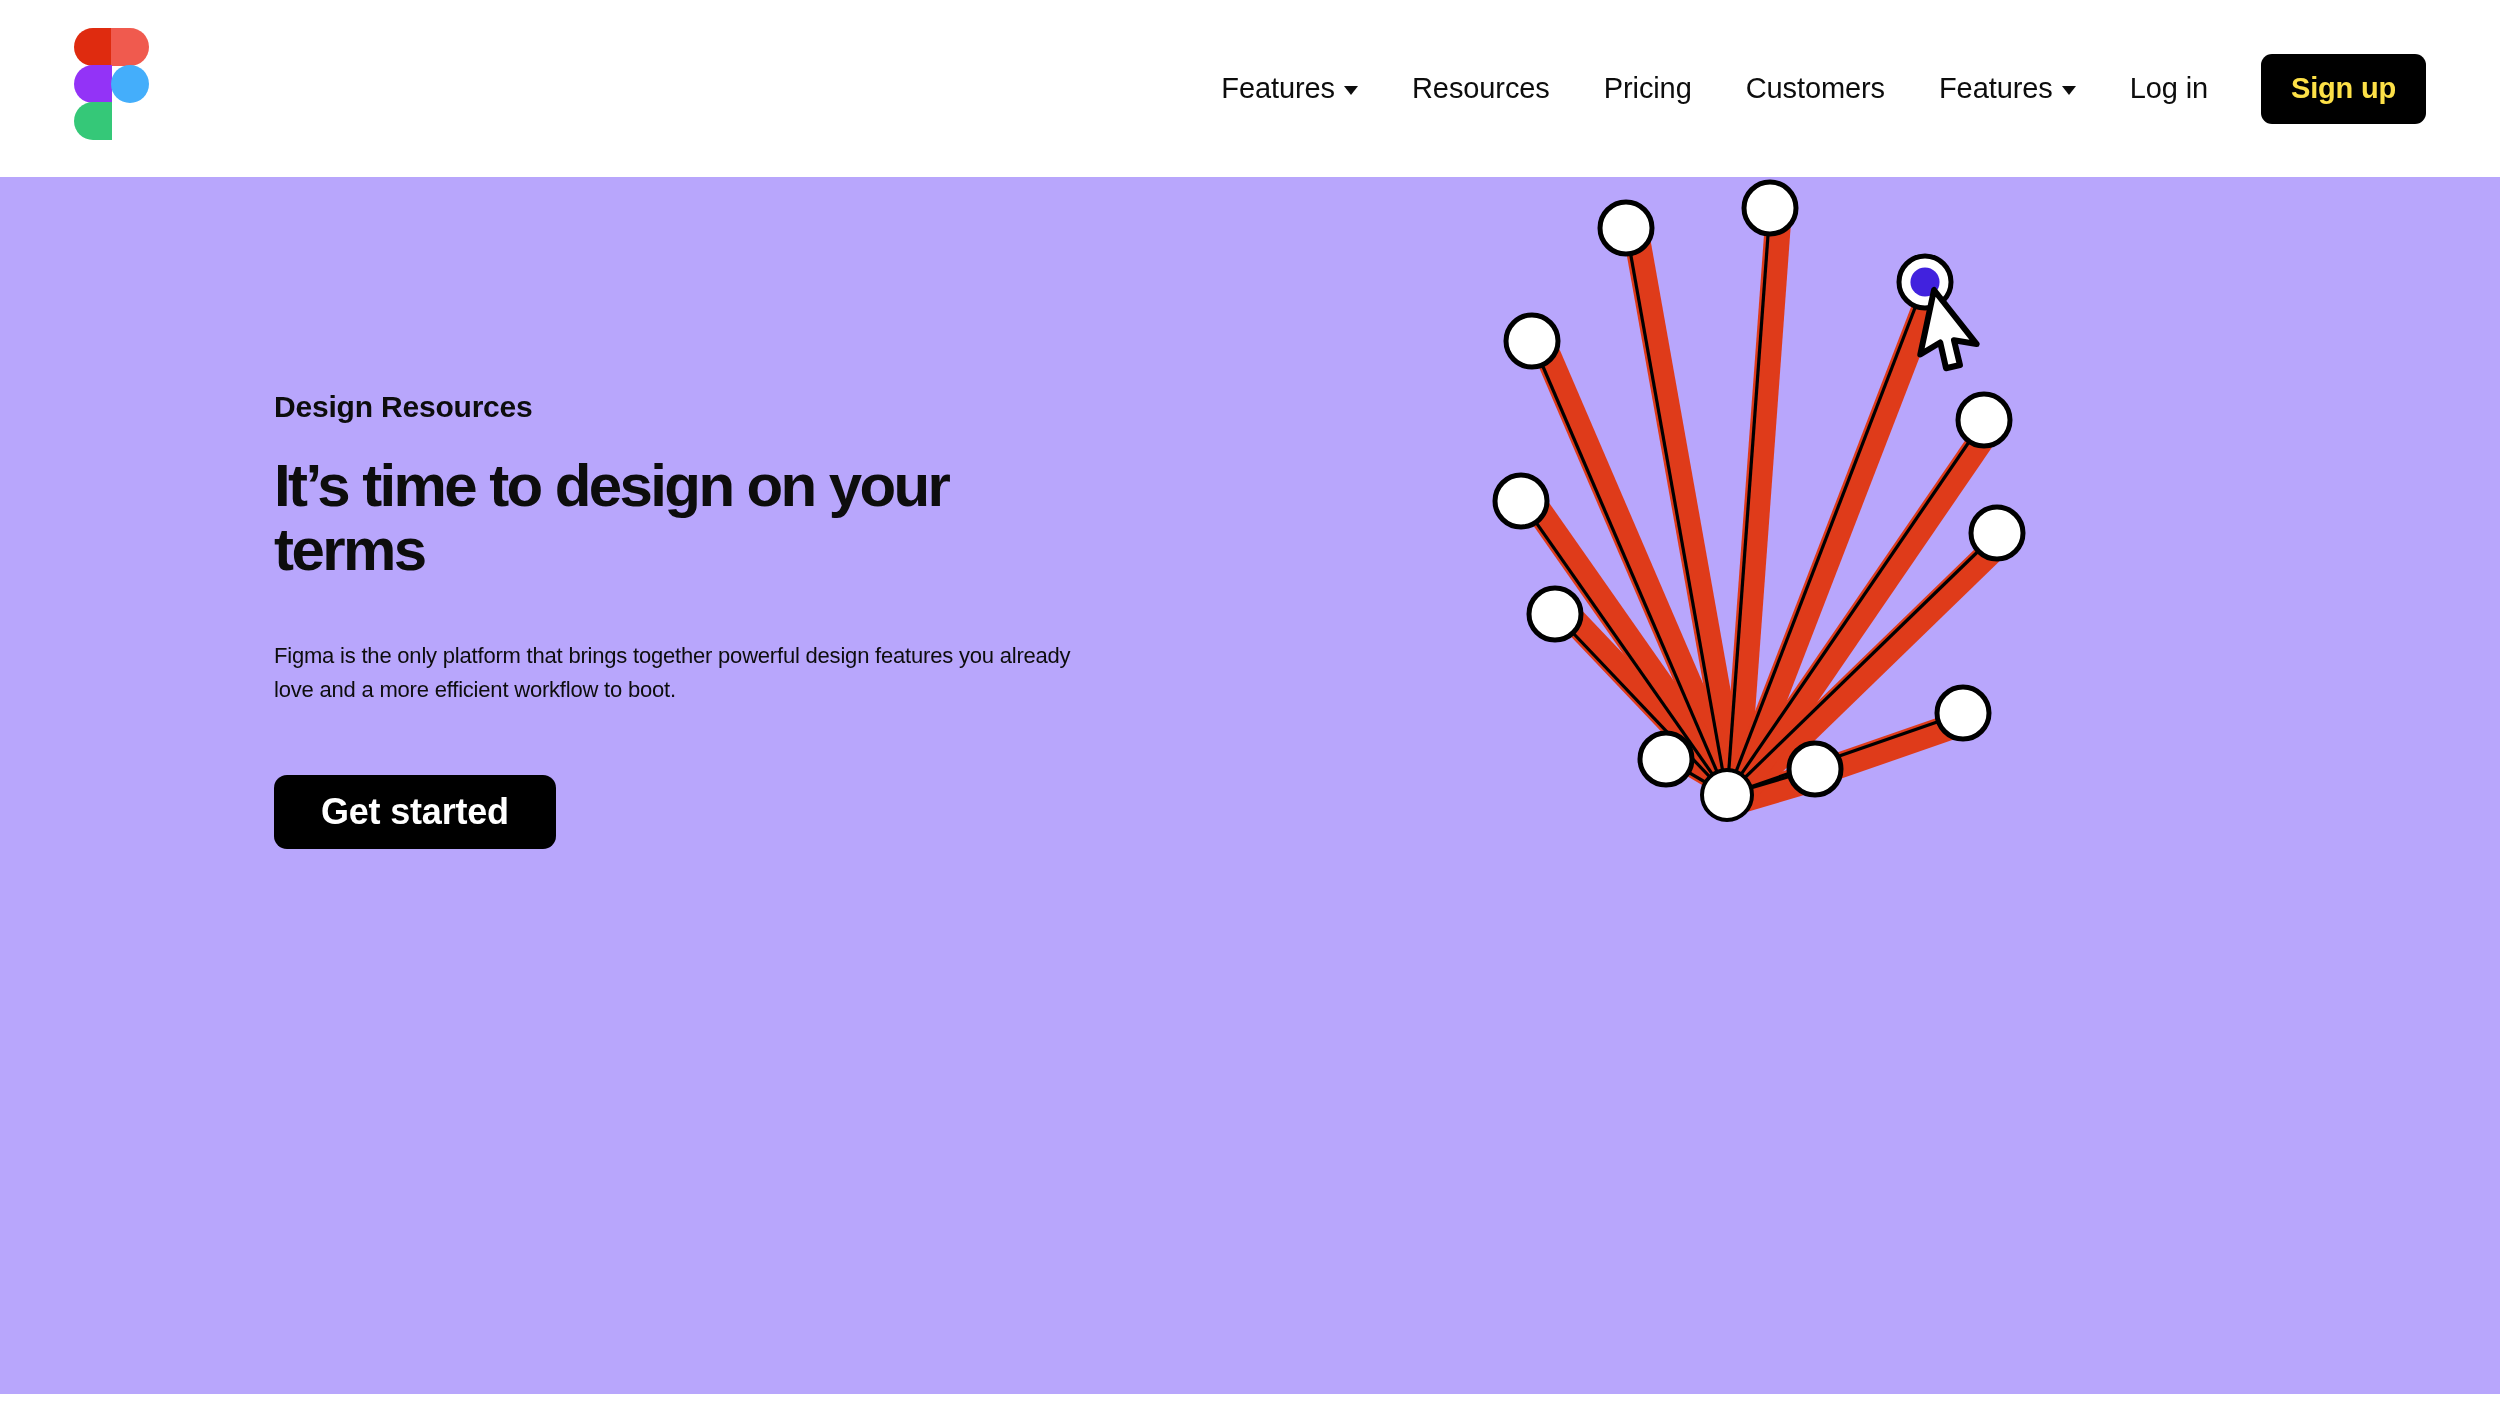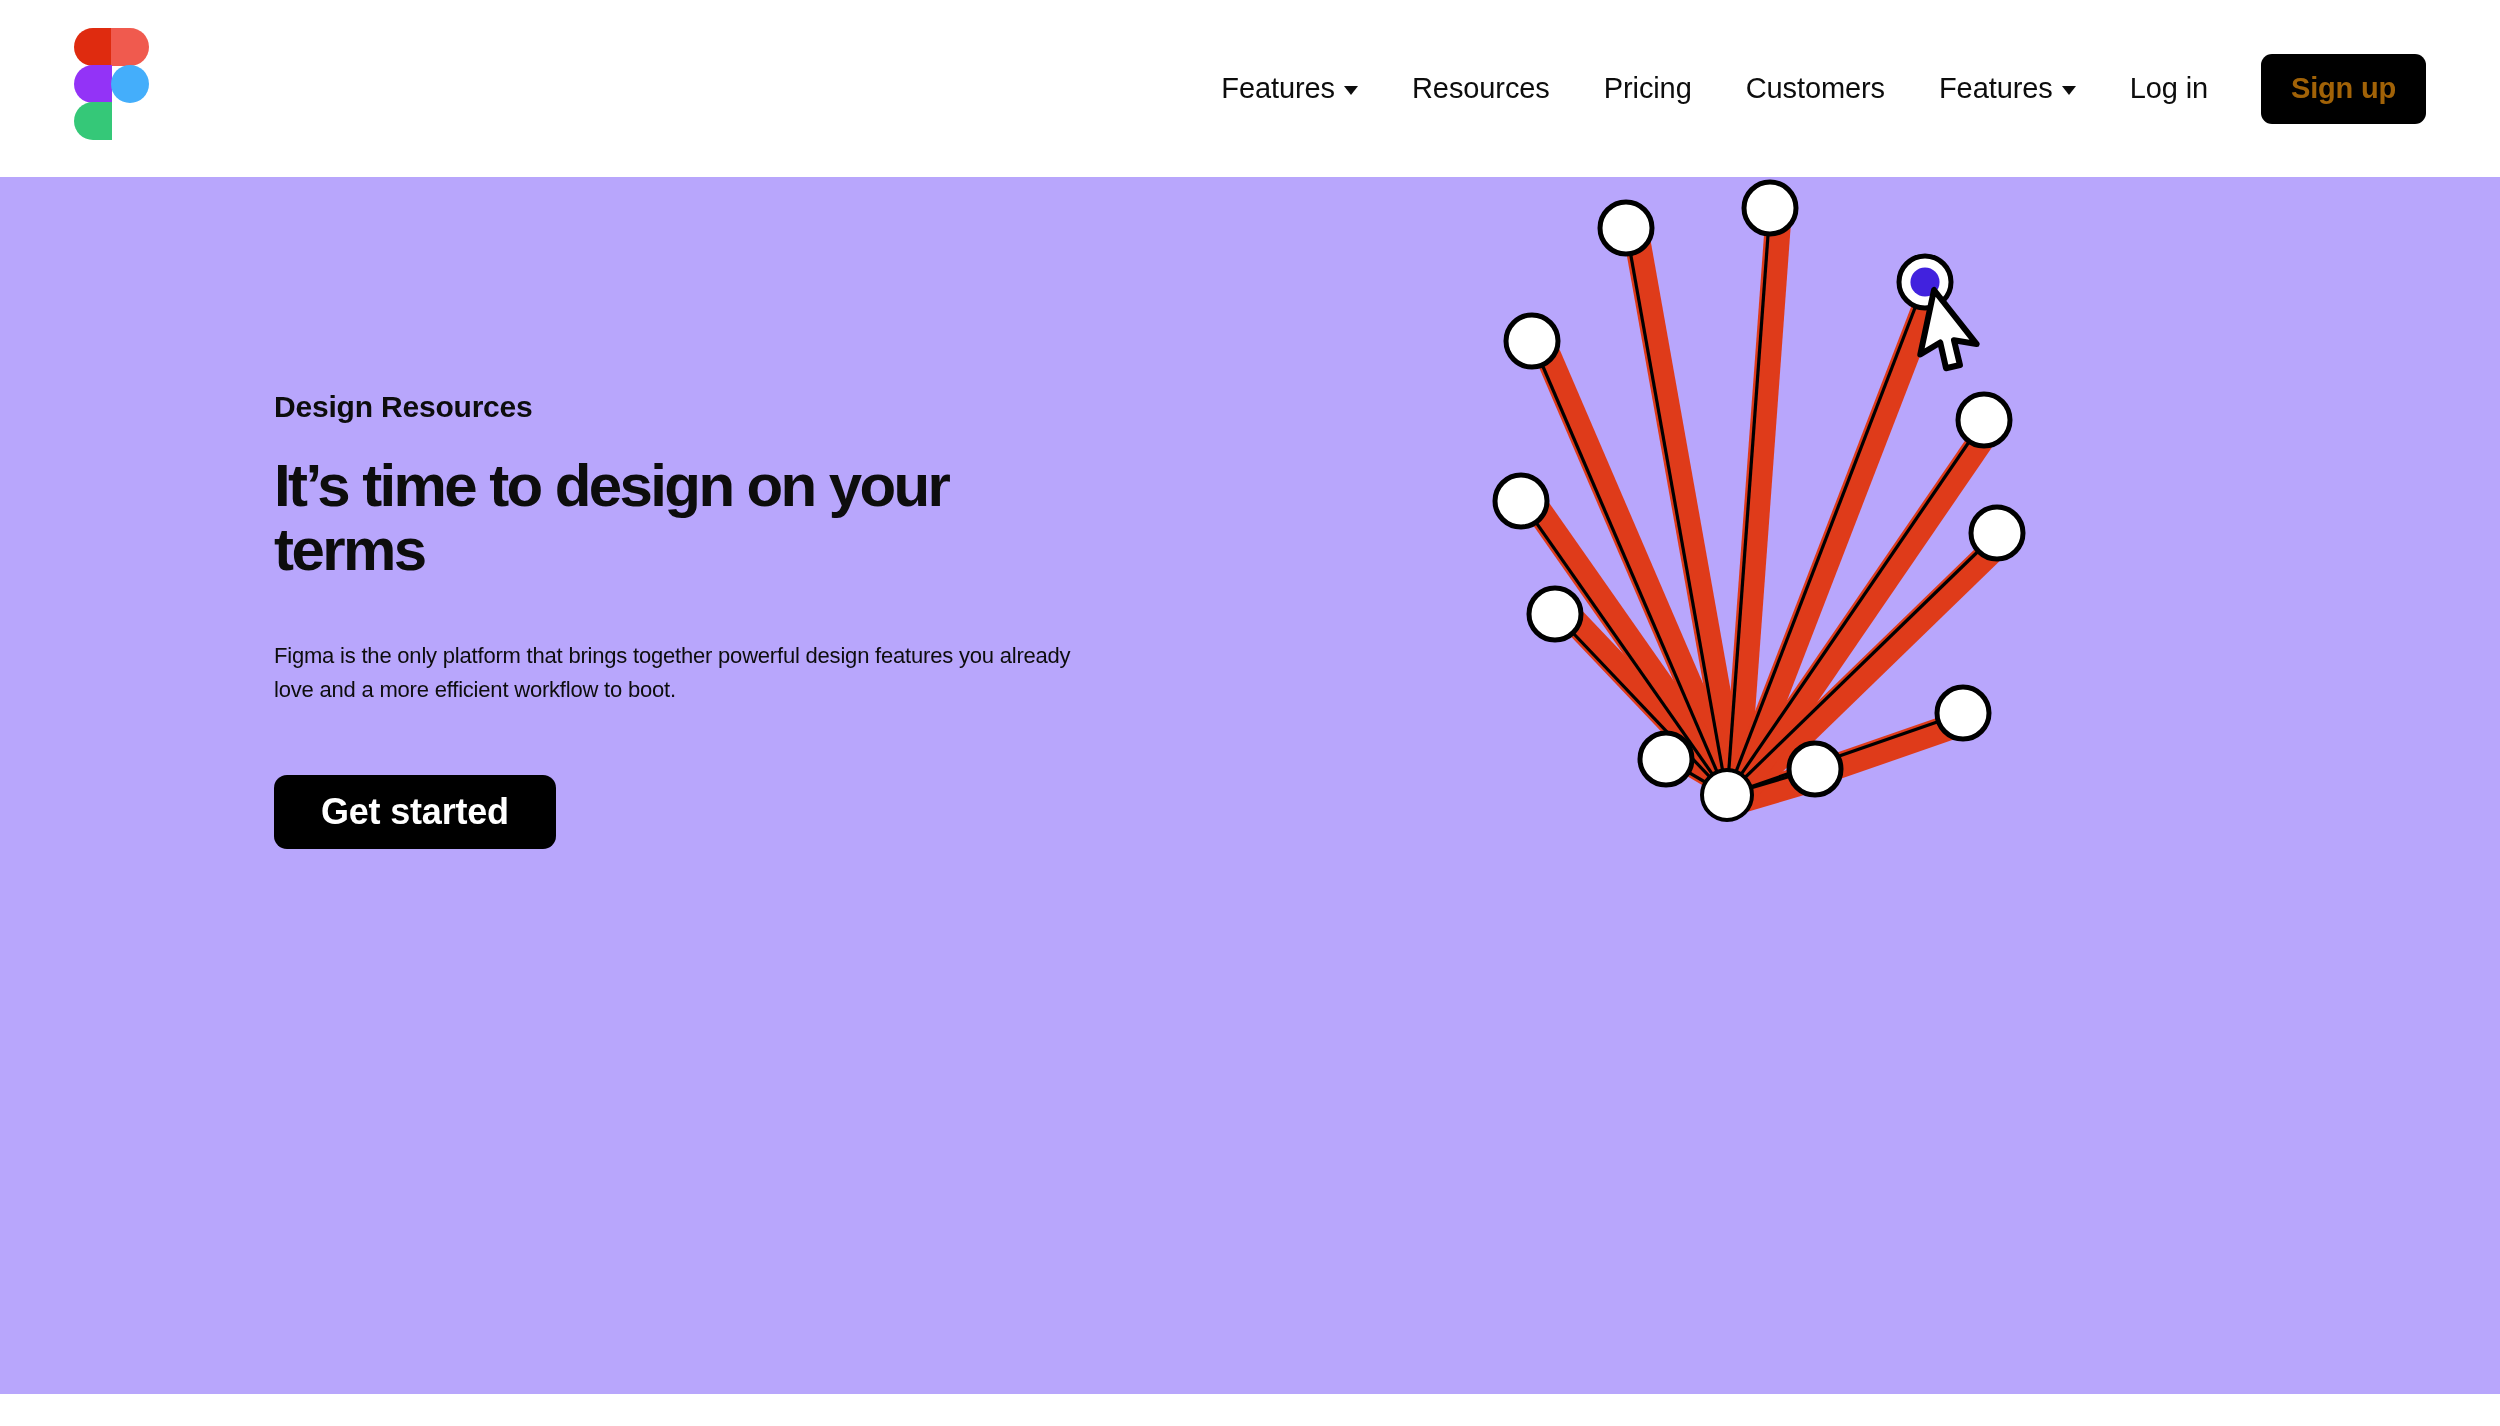--- a/index.html
+++ b/index.html
@@ -86,21 +86,21 @@
     border-left: 7px solid transparent;
     border-right: 7px solid transparent;
     border-top: 9px solid #0d0d0d;
     position: relative;
     top: 2px;
   }
 
   .signup-btn {
     margin-left: 26px;
     background: #000000;
-    color: #a16207;
+    color: #fde047;
     font-size: 29px;
     font-weight: bold;
     letter-spacing: -0.2px;
     border: none;
     border-radius: 11px;
     padding: 0 30px;
     height: 70px;
     display: flex;
     align-items: center;
     justify-content: center;

